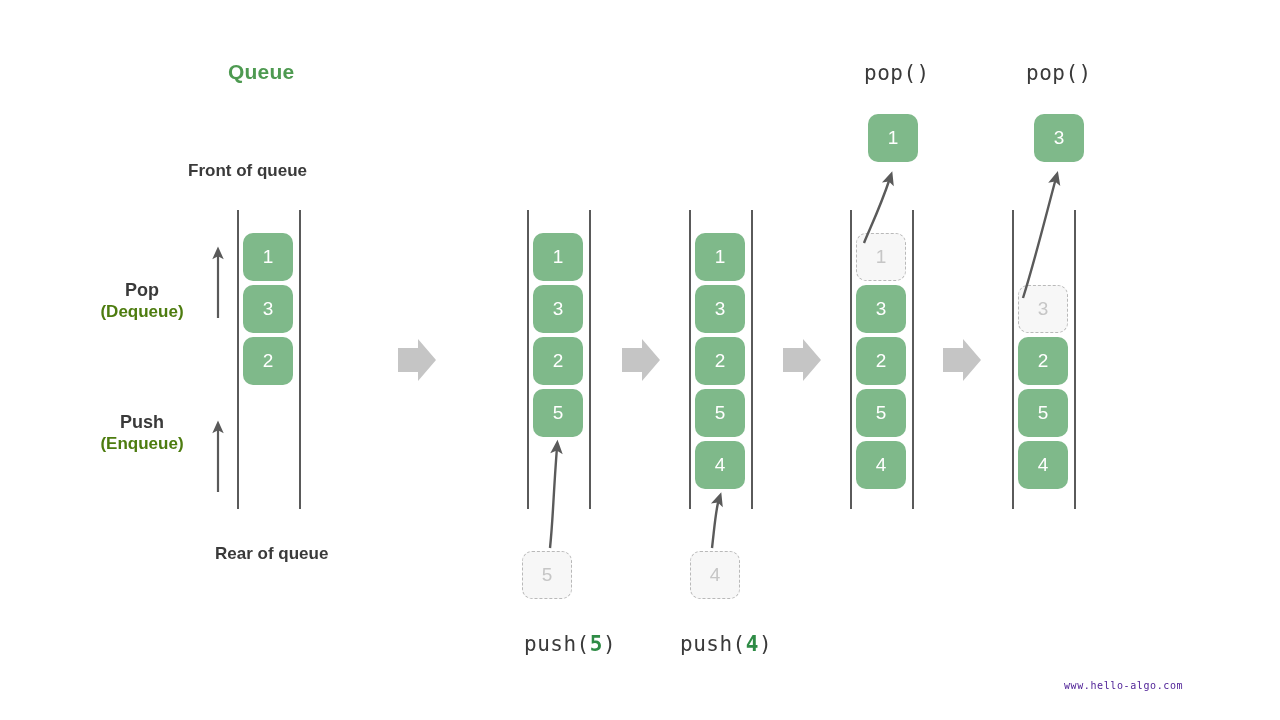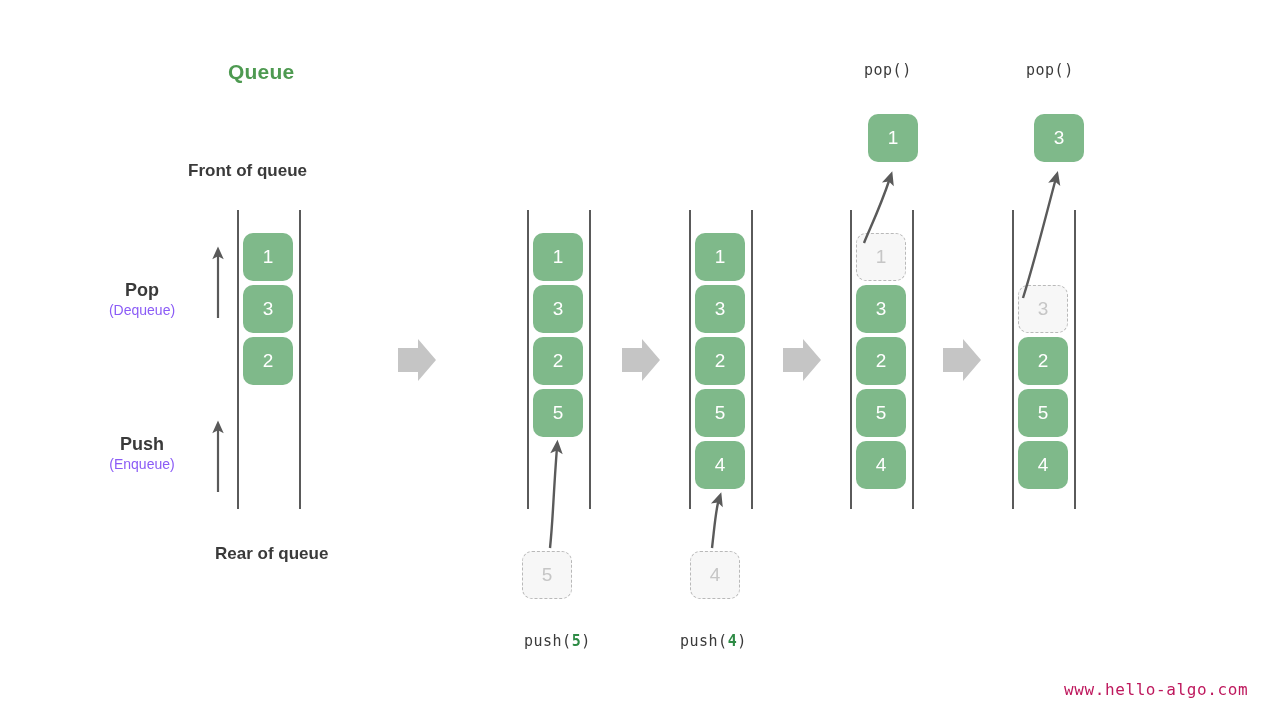--- a/index.html
+++ b/index.html
@@ -47,41 +47,41 @@
     line-height: 1.22;
   }
   .side-label .main {
     display: block;
     font-size: 18px;
     font-weight: bold;
     color: #3a3a3a;
   }
   .side-label .sub {
     display: block;
-    font-size: 14px;
-    font-weight: normal;
-    color: #8b5cf6;
+    font-size: 17px;
+    font-weight: bold;
+    color: #4d7c0f;
   }
 
   .mono-op {
     font-family: "DejaVu Sans Mono", "Liberation Mono", monospace;
-    font-size: 15px;
+    font-size: 21px;
     color: #3a3a3a;
     white-space: nowrap;
     letter-spacing: 0.5px;
   }
   .mono-op .arg {
     color: #2e8b45;
     font-weight: bold;
   }
 
   .watermark {
     font-family: "DejaVu Sans Mono", "Liberation Mono", monospace;
-    font-size: 16px;
-    color: #be185d;
+    font-size: 10px;
+    color: #4c1d95;
     white-space: nowrap;
     letter-spacing: 0.6px;
   }
 
   
   .rail {
     position: absolute;
     width: 1.6px;
     background: #5a5a5a;
   }
@@ -125,21 +125,21 @@
 
   <div class="abs heading" style="left:188px; top:161px;">Front of queue</div>
 
   <div class="abs heading" style="left:192px; top:544px;margin-left:23px;">Rear of queue</div>
 
   <div class="abs side-label" style="left:62px; top:252px; width:160px;margin-top:28px;">
     <span class="main">Pop</span>
     <span class="sub">(Dequeue)</span>
   </div>
 
-  <div class="abs side-label" style="left:62px; top:434px; width:160px;">
+  <div class="abs side-label" style="left:62px; top:412px; width:160px;">
     <span class="main">Push</span>
     <span class="sub">(Enqueue)</span>
   </div>
 
   <div class="abs mono-op" style="left:864px; top:61px;">
     <span>pop(</span><span class="arg"></span><span>)</span>
   </div>
 
   <div class="abs mono-op" style="left:1026px; top:61px;">
     <span>pop(</span><span class="arg"></span><span>)</span>

